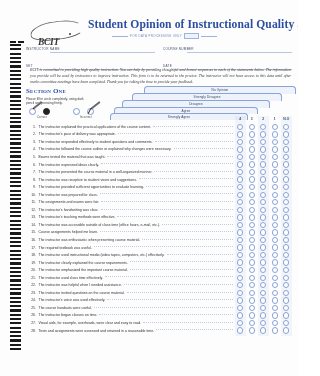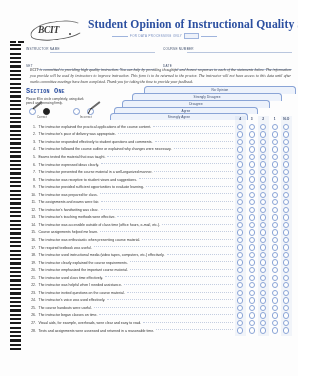--- a/index.html
+++ b/index.html
@@ -65,21 +65,21 @@
     width: 52px; height: 17px;
     border: 1.1px solid #5a5a5a;
     border-radius: 50% 48% 52% 50% / 60% 55% 45% 40%;
     border-top-color: #777;
     border-right-color: transparent;
     transform: rotate(-7deg);
   }
   .logo-text {
     position: absolute;
     left: 8px;
-    top: 4px;
+    top: 16px;
     font-family: "Liberation Serif", serif;
     font-style: italic;
     font-weight: bold;
     font-size: 9.5px;
     letter-spacing: -0.3px;
     color: #3a3a3a;
   }
   .logo-dot {
     position: absolute;
     left: 38.5px;
@@ -175,21 +175,21 @@
     text-align: justify;
   }
 
   
   .section-head {
     position: absolute;
     left: 26px;
     top: 87px;
   }
   .section-title {
-    font-family: Liberation Mono, monospace;
+    font-family: Liberation Serif, serif;
     font-weight: bold;
     font-size: 7px;
     color: #2b4fa0;
     font-variant: small-caps;
     letter-spacing: 0.2px;
   }
   .section-note {
     margin-top: 1.5px;
     font-size: 3.2px;
     line-height: 1.5;

